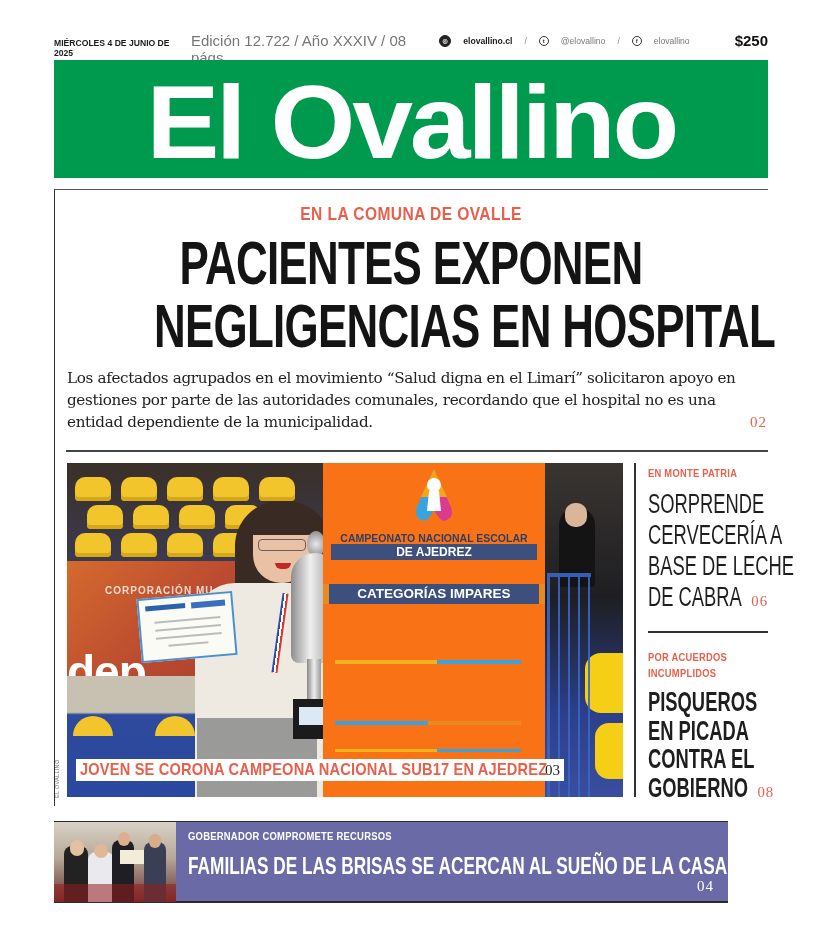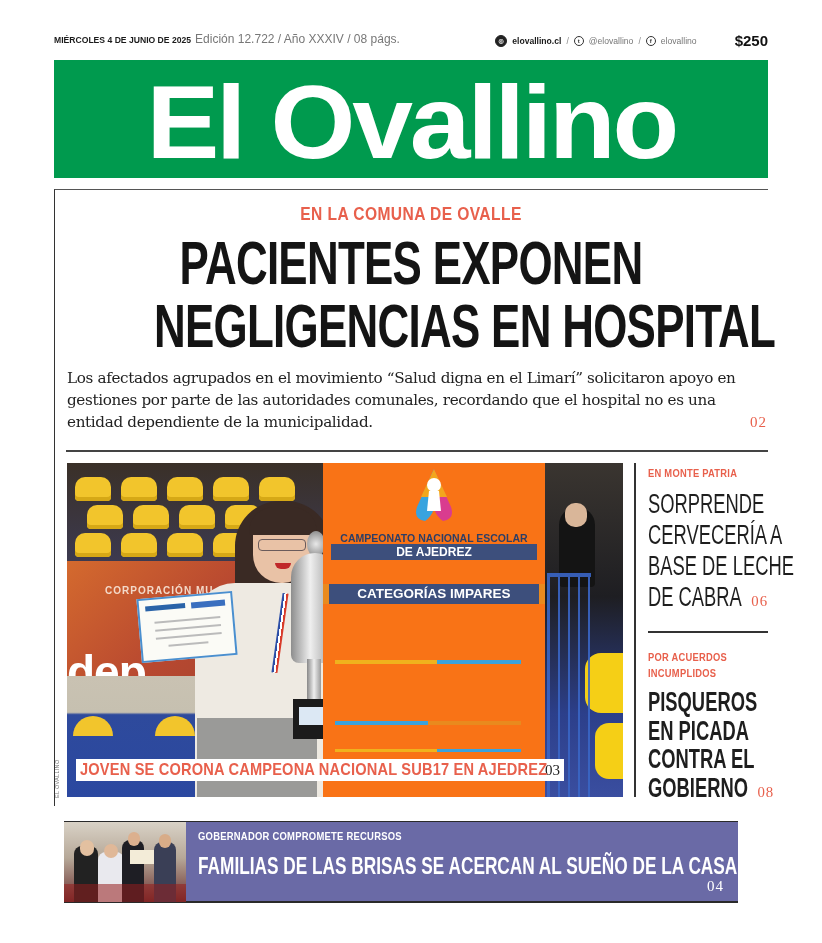--- a/index.html
+++ b/index.html
@@ -3,22 +3,22 @@
   <meta charset="utf-8">
   <style>
     * { box-sizing: border-box; margin: 0; padding: 0; }
     html, body { width: 822px; height: 943px; background: #ffffff; overflow: hidden; }
     body { position: relative; font-family: "Liberation Sans", sans-serif; color: #1a1a1a; }
 
     
     .topbar { position: absolute; left: 54px; top: 32px; width: 714px; height: 20px; display: flex; align-items: flex-start; justify-content: space-between; }
     .topbar .left { font-size: 8.6px; display: flex; align-items: baseline; gap: 4px; }
     .topbar .date { font-weight: bold; color: #1a1a1a; font-size: 8.6px; }
-    .topbar .edition { color: #777; font-size: 12px; }
-    .topbar .right { display: flex; align-items: center; gap: 5px; font-size: 8.6px; color: #777; }
+    .topbar .edition { color: #777; font-size: 15px; }
+    .topbar .right { display: flex; align-items: center; gap: 12px; font-size: 8.6px; color: #777; }
     .topbar .site { font-weight: bold; color: #1a1a1a; }
     .topbar .ico { display: inline-flex; width: 10px; height: 10px; border-radius: 50%; border: 1.2px solid #333; align-items: center; justify-content: center; font-size: 6px; color: #333; font-weight: bold; line-height: 1; }
     .topbar .ico.web { background: #222; color: #fff; border-color: #222; width: 12px; height: 12px; }
     .topbar .sep { color: #888; }
     .topbar .price { font-weight: bold; font-size: 15px; color: #111; margin-left: 33px; }
 
     
     .masthead { position: absolute; left: 54px; top: 60px; width: 714px; height: 118px; background: #009a4e; display: flex; align-items: center; justify-content: center; }
     .masthead .logo { font-family: "Liberation Sans", sans-serif; font-weight: bold; font-size: 104px; color: #ffffff; letter-spacing: -3px; line-height: 1; transform: scaleX(1.05); margin-top: 6px; }
 
@@ -94,21 +94,21 @@
     .side .hd { font-family: "Liberation Sans", sans-serif; color: #1e1e1e; white-space: nowrap; transform: scaleX(0.68); transform-origin: left; }
     .side .hd .ln { display: block; }
     .side .pg { font-family: "Liberation Serif", serif; color: #e8604c; font-size: 15px; font-weight: normal; letter-spacing: 1px; display: inline-block; transform: scaleX(1.45); transform-origin: left; margin-left: 14px; }
     .story1 { top: 465px; }
     .story1 .hd { font-size: 27px; line-height: 31px; margin-top: 8px; font-weight: normal; }
     .side-rule-h { position: absolute; left: 648px; top: 631px; width: 120px; height: 1.5px; background: #333; }
     .story2 { top: 649px; }
     .story2 .hd { font-size: 27px; line-height: 28.5px; margin-top: 7px; font-weight: bold; }
 
     
-    .bottom { position: absolute; left: 64px; top: 821px; width: 674px; height: 82px; background: #6a6aa6; border-top: 1.5px solid #2a2a2a; border-bottom: 2px solid #2a2a2a; }
+    .bottom { position: absolute; left: 54px; top: 821px; width: 674px; height: 82px; background: #6a6aa6; border-top: 1.5px solid #2a2a2a; border-bottom: 2px solid #2a2a2a; }
     .bottom .thumb { position: absolute; left: 0; top: 0; width: 122px; height: 80px; background: linear-gradient(180deg, #d9d2c6 0%, #b6a898 45%, #6a3030 100%); overflow: hidden; }
     .bottom .thumb .p { position: absolute; border-radius: 8px 8px 0 0; }
     .bottom .kick { position: absolute; left: 134px; top: 8px; font-family: "Liberation Sans", sans-serif; font-weight: bold; font-size: 11.5px; color: #ffffff; transform: scaleX(0.82); transform-origin: left; white-space: nowrap; letter-spacing: 0.3px; }
     .bottom .hd { position: absolute; left: 134px; top: 31px; font-family: "Liberation Sans", sans-serif; font-weight: bold; font-size: 23px; color: #ffffff; transform: scaleX(0.75); transform-origin: left; white-space: nowrap; }
     .bottom .pg { position: absolute; right: 14px; bottom: 6px; font-family: "Liberation Serif", serif; font-size: 15px; color: #ffffff; letter-spacing: 1px; }
   </style>
 </head>
 <body>
 
 <div class="topbar">

